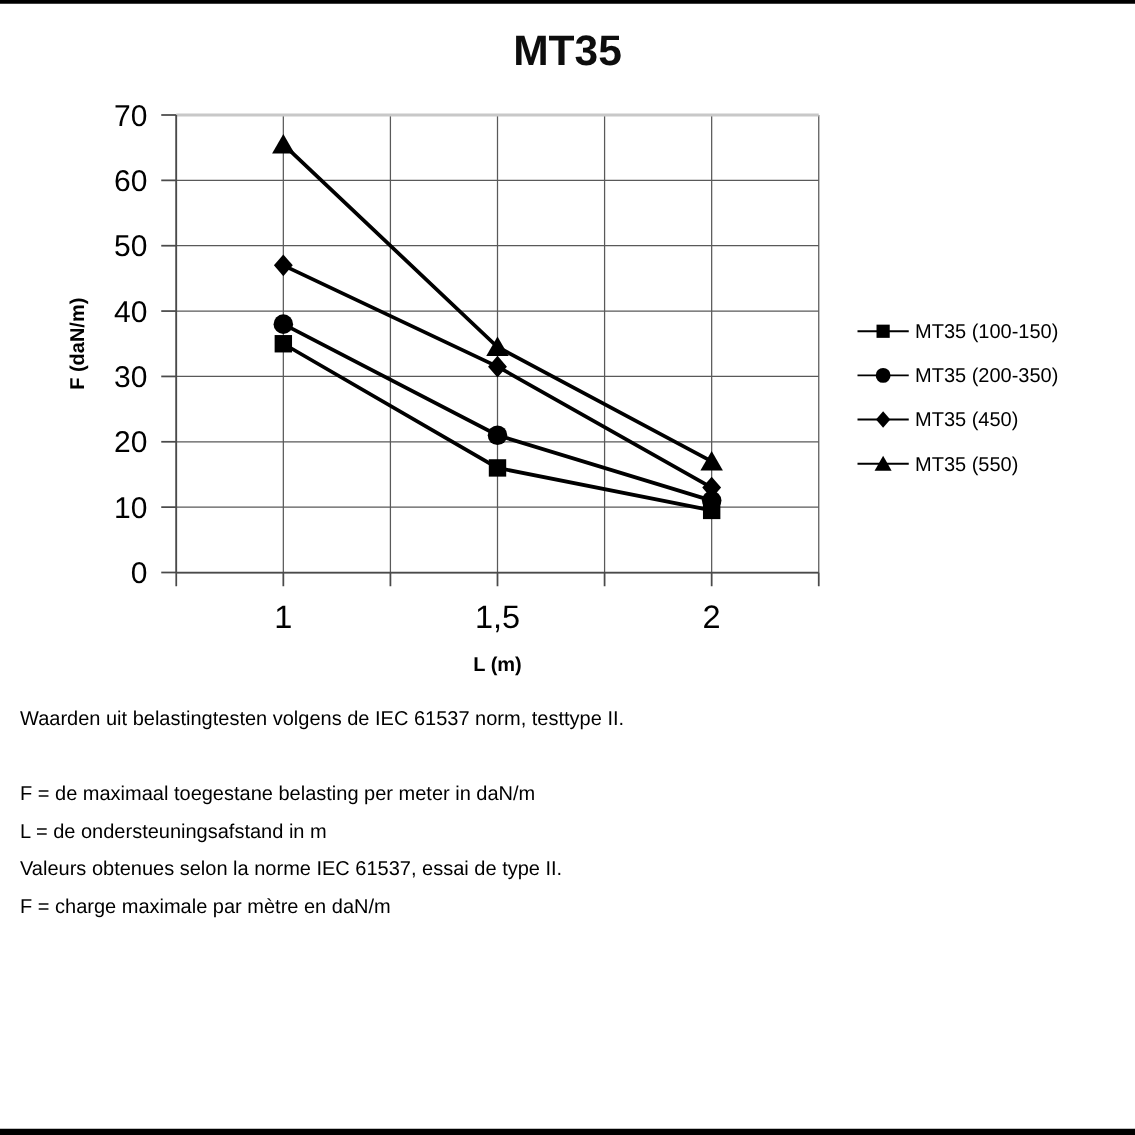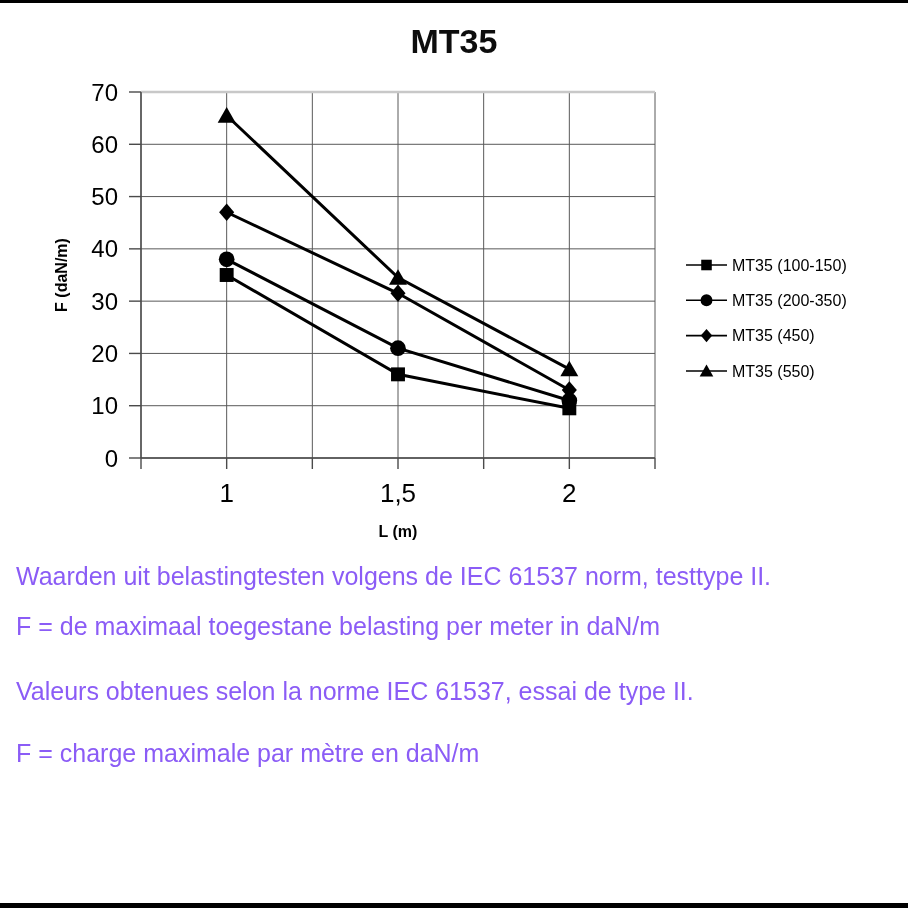--- a/index.html
+++ b/index.html
@@ -18,26 +18,26 @@
     text-align:center;
     font-size:34px;font-weight:bold;color:#0d0d0d;
   }
   #chart-svg{position:absolute;top:0;left:0;}
   .ytick{font-family:"Liberation Sans",sans-serif;font-size:24px;fill:#000;}
   .xtick{font-family:"Liberation Sans",sans-serif;font-size:26px;fill:#000;}
   .axis-title{font-family:"Liberation Sans",sans-serif;font-size:16px;font-weight:bold;fill:#000;}
   .legend-label{font-family:"Liberation Sans",sans-serif;font-size:16px;fill:#000;}
   .notes{
     position:absolute;left:16px;top:561px;width:880px;
-    font-size:25px;line-height:30px;color:#8b5cf6;
+    font-size:16px;line-height:30px;color:#000000;
   }
   .note-line{white-space:nowrap;}
-  .gap30{margin-top:20px;}
-  .gap35{margin-top:35px;}
-  .gap32{margin-top:32px;}
+  .gap30{margin-top:30px;}
+  .gap35{}
+  .gap32{}
 </style>
 </head>
 <body>
 
 <div class="stage">
   <div class="edge-bar top"></div>
 
   <div class="chart-title">MT35</div>
 
   <svg id="chart-svg" width="908" height="548">
@@ -112,18 +112,19 @@
       <polygon points="706.5,329 712.22,335.6 706.5,342.20000000000005 700.78,335.6" fill="#000000"></polygon>
       <text x="732" y="341.1" class="legend-label">MT35 (450)</text>
       <line x1="686" y1="371" x2="727" y2="371" stroke="#000000" stroke-width="1.6"></line>
       <polygon points="706.5,364.62 713.32,376.5 699.68,376.5" fill="#000000"></polygon>
       <text x="732" y="376.5" class="legend-label">MT35 (550)</text>
     </svg>
 
   <div class="notes">
     <div class="note-line">Waarden uit belastingtesten volgens de IEC 61537 norm, testtype II.</div>
     <div class="note-line gap30">F = de maximaal toegestane belasting per meter in daN/m</div>
+    <div class="note-line">L = de ondersteuningsafstand in m</div>
     <div class="note-line gap35">Valeurs obtenues selon la norme IEC 61537, essai de type II.</div>
     <div class="note-line gap32">F = charge maximale par mètre en daN/m</div>
   </div>
 
   <div class="edge-bar bottom"></div>
 </div>
 
 </body></html>

